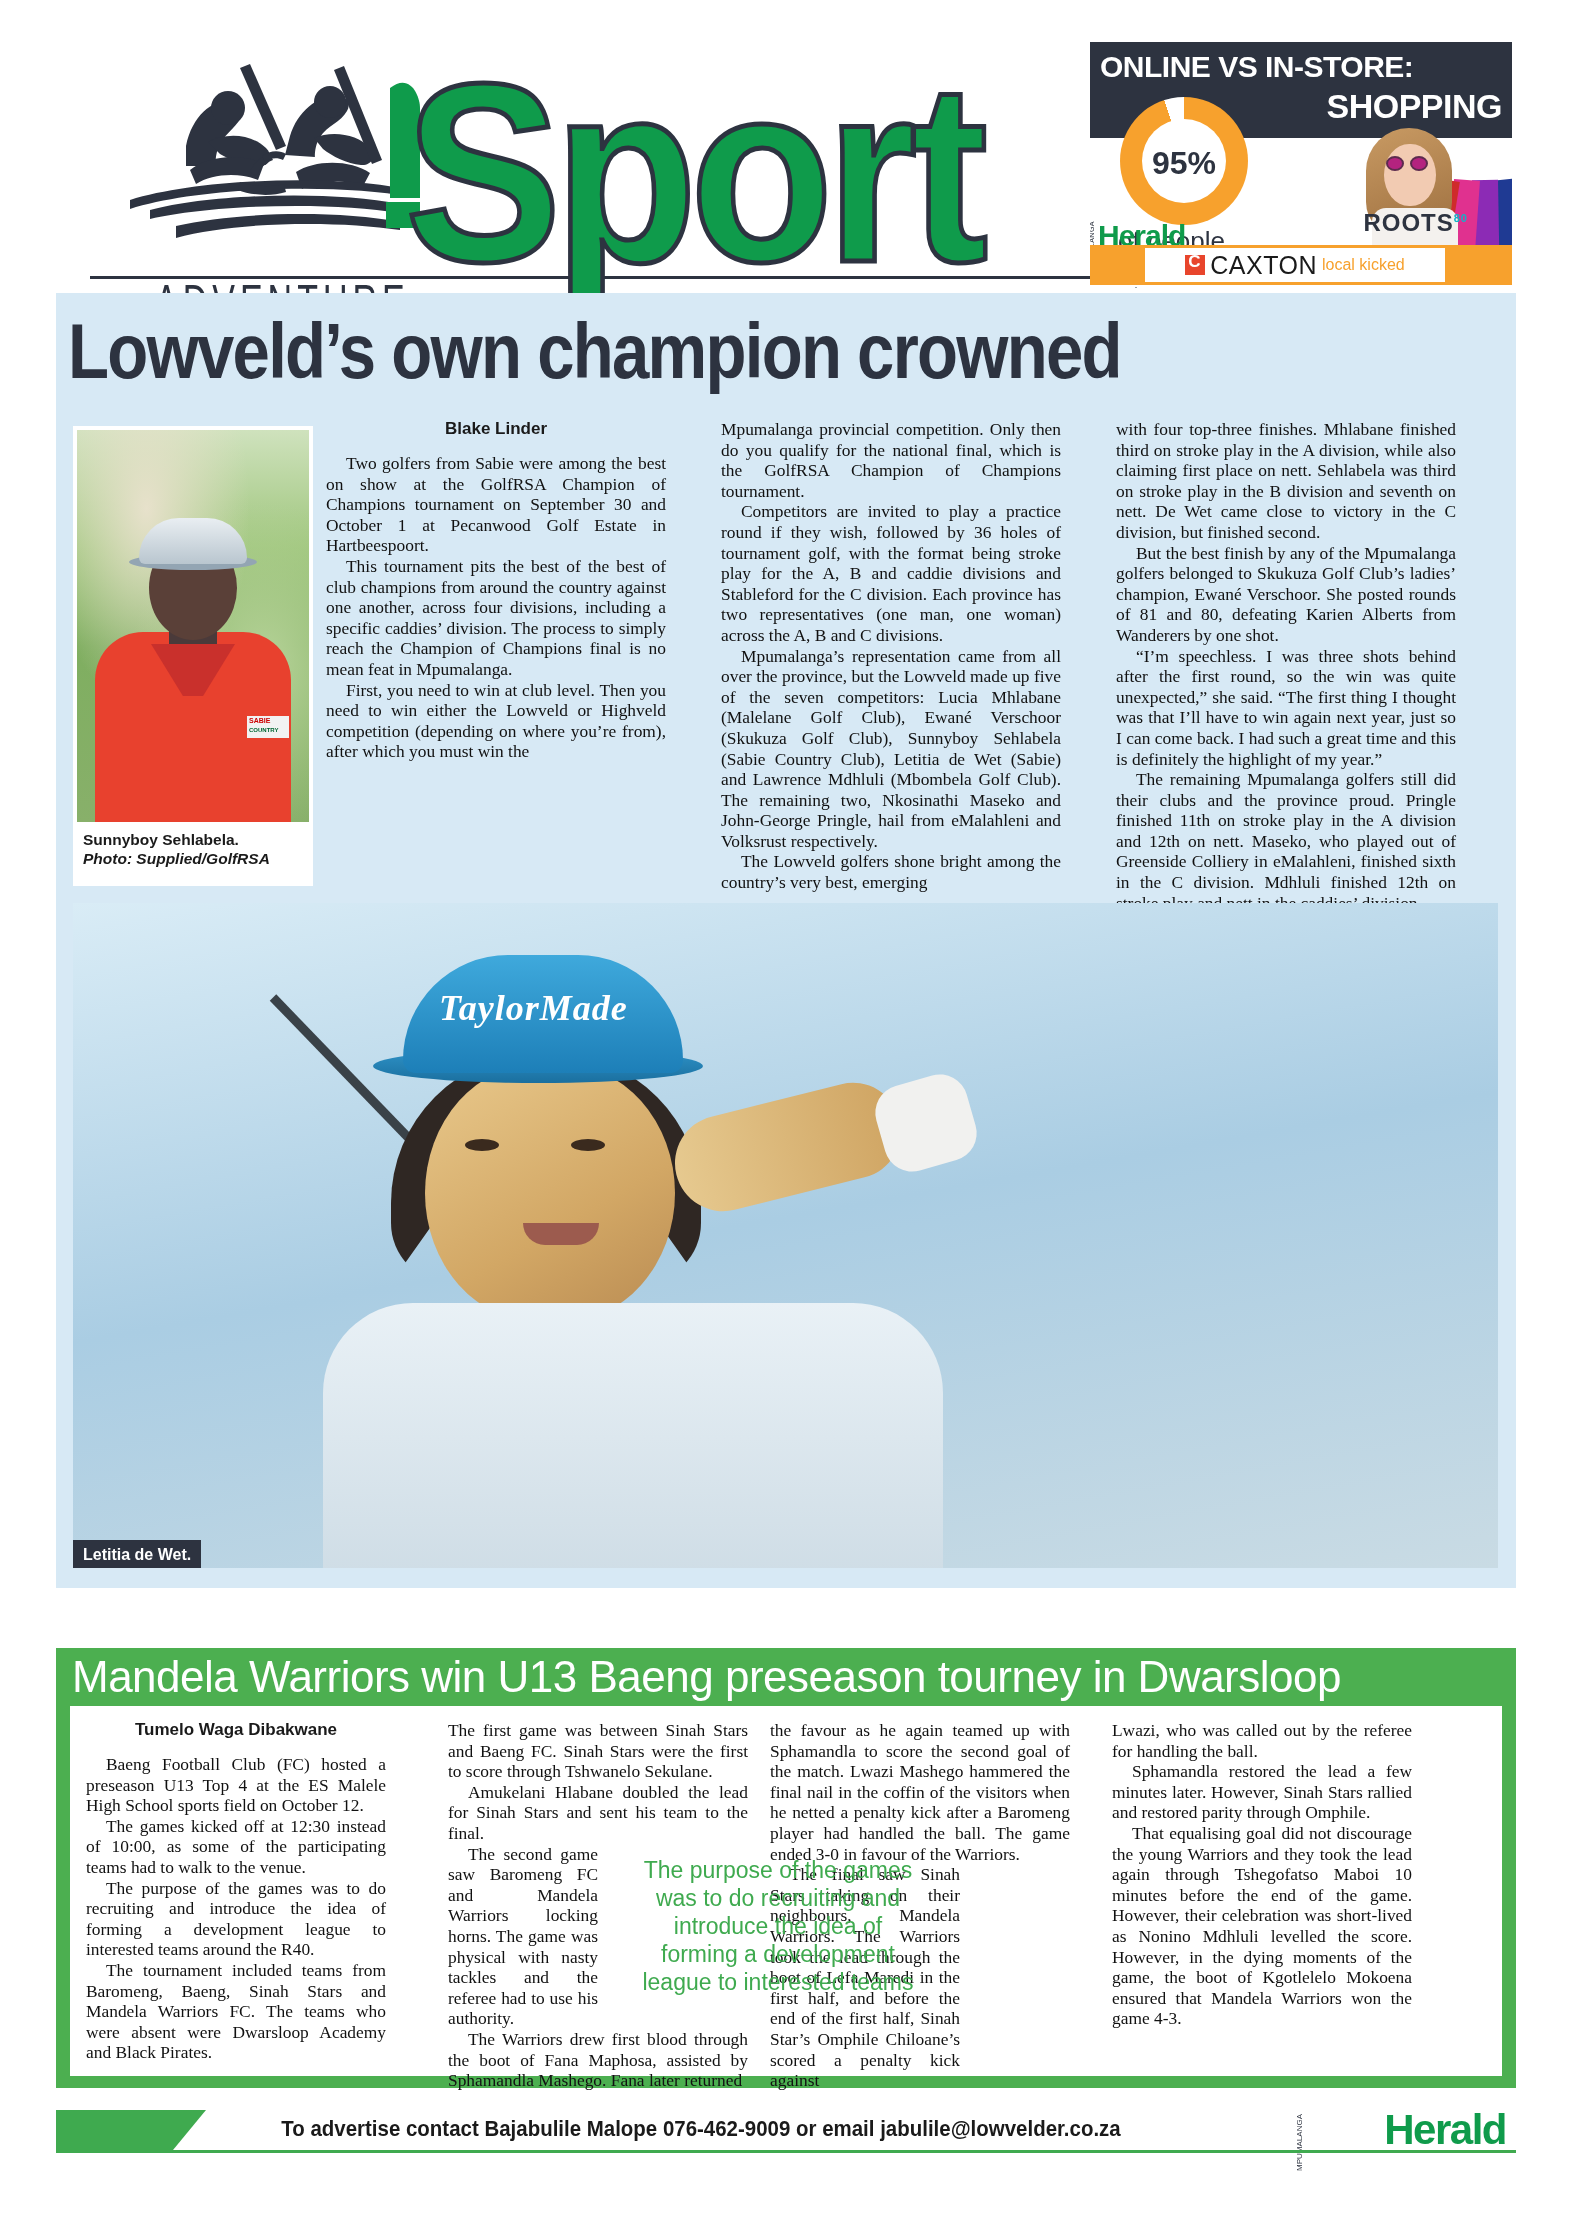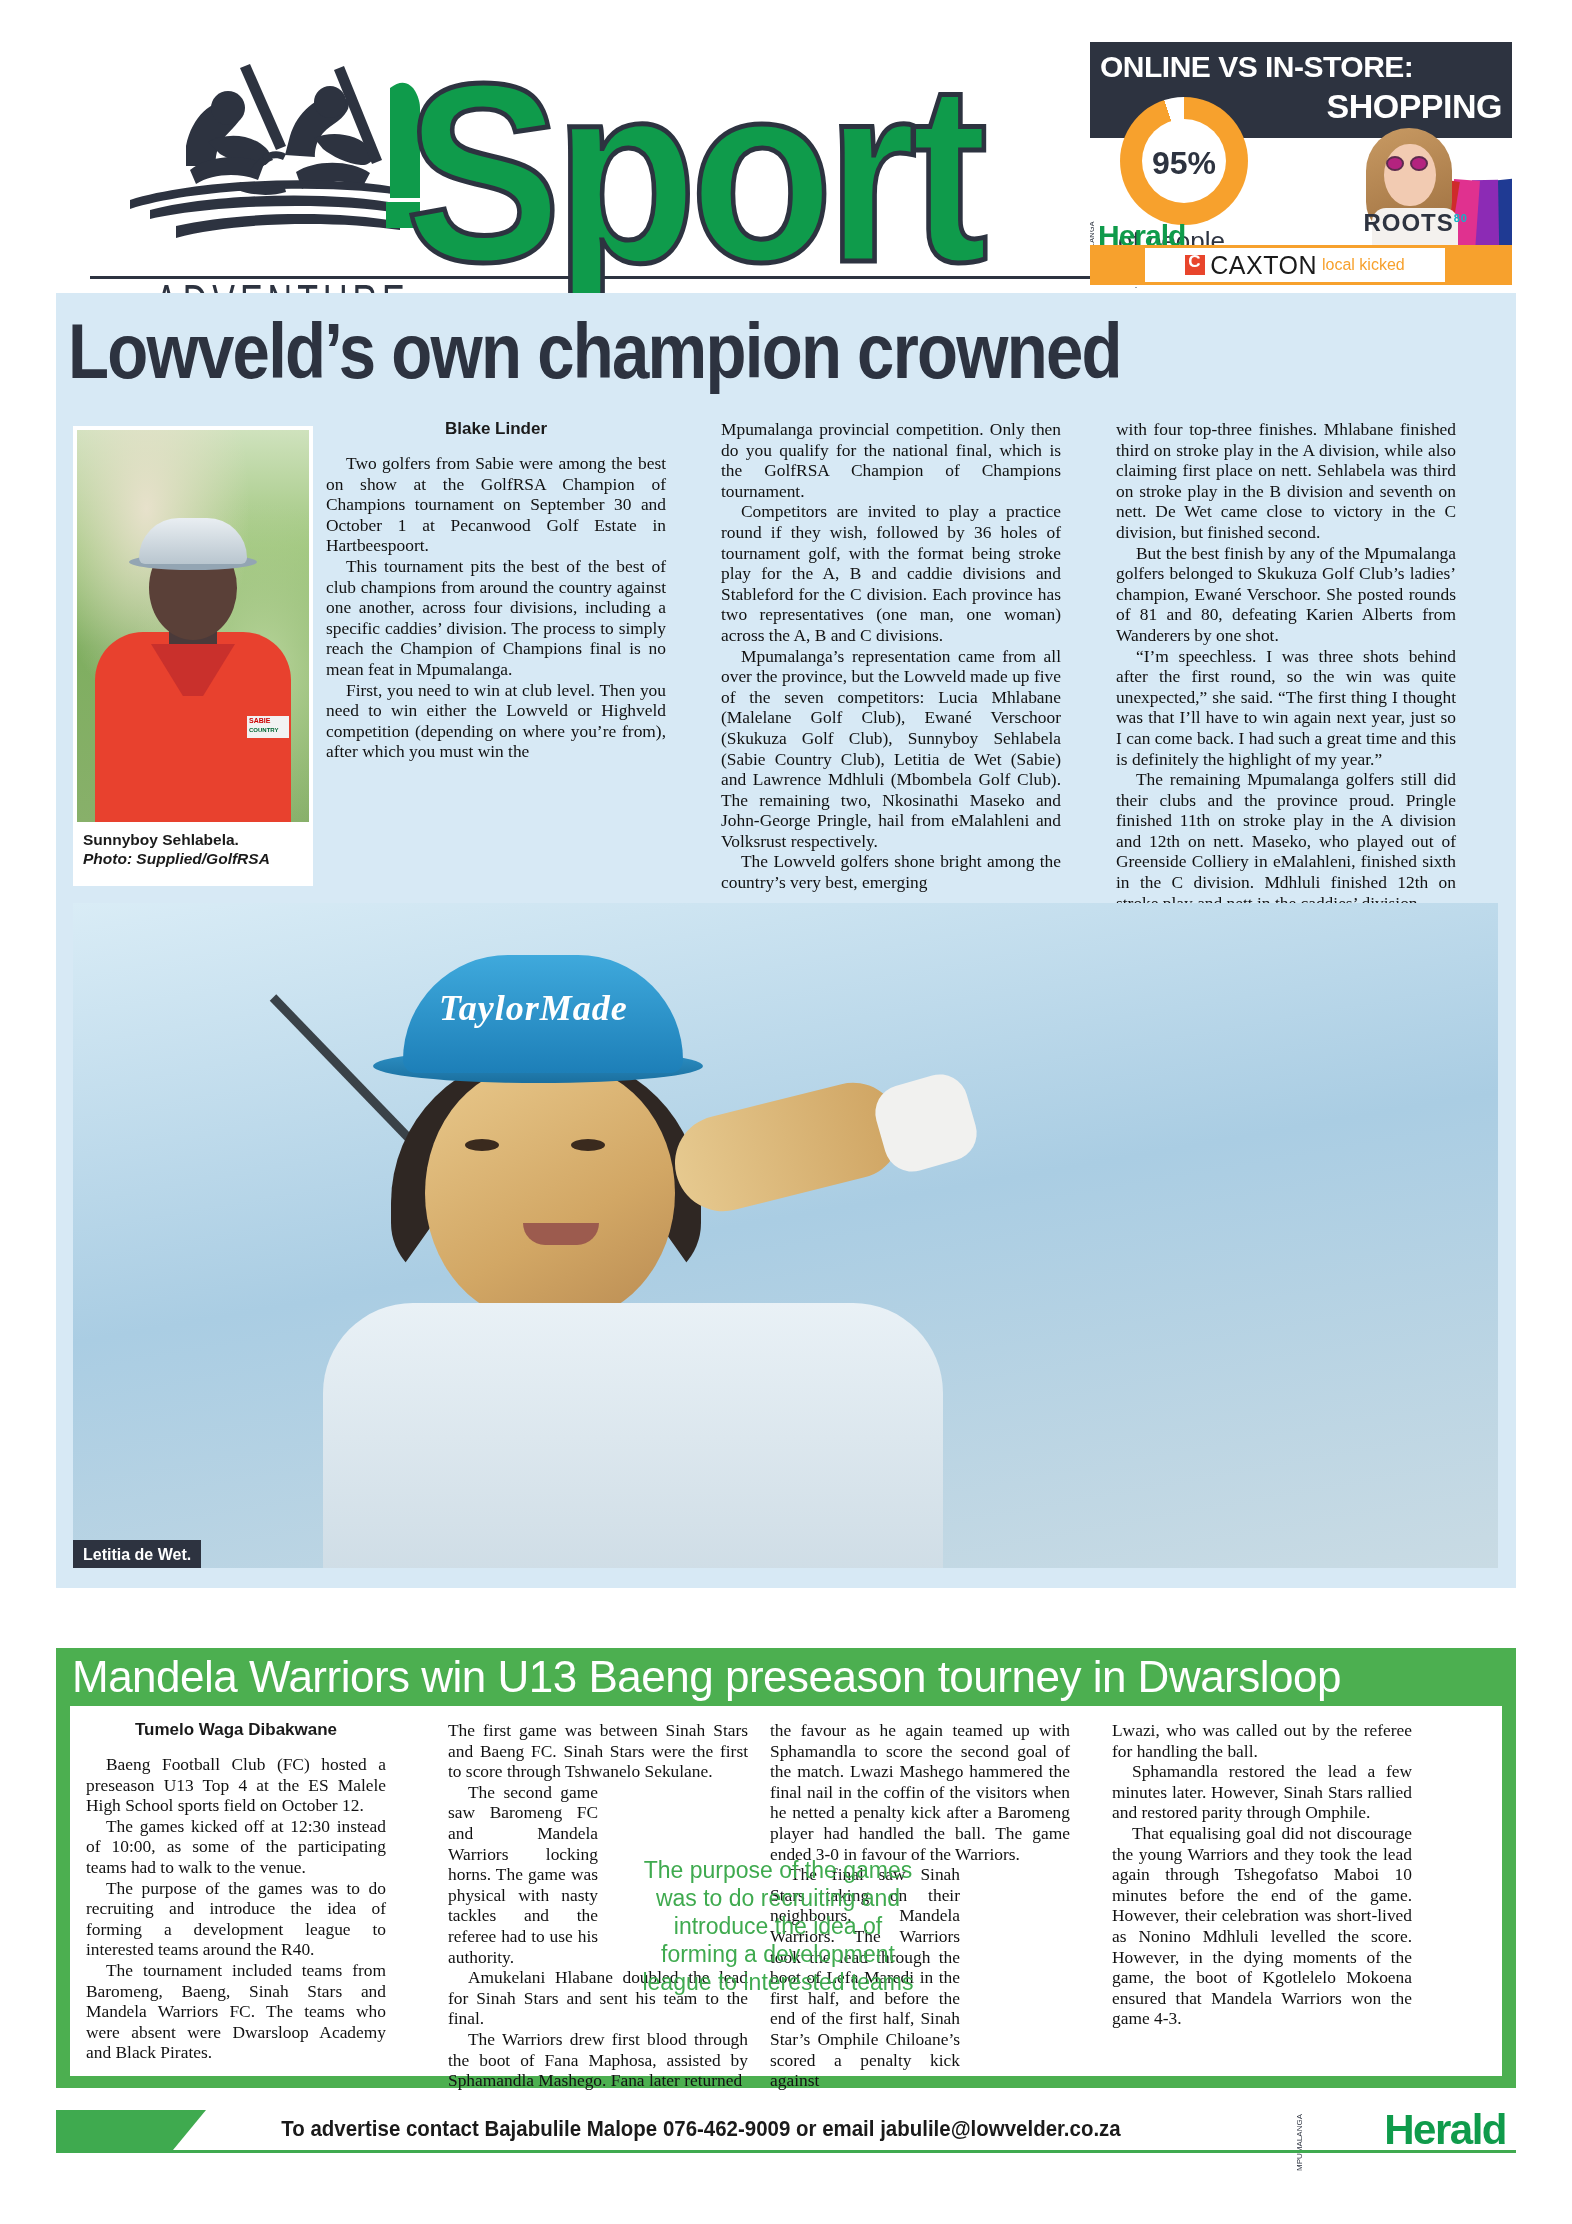--- a/index.html
+++ b/index.html
@@ -321,22 +321,22 @@
       <div class="cols2">
         <div class="c2col a">
           <div class="byline">Tumelo Waga Dibakwane</div>
           <p class="body-p">Baeng Football Club (FC) hosted a preseason U13 Top 4 at the ES Malele High School sports field on October 12.</p>
           <p class="body-p">The games kicked off at 12:30 instead of 10:00, as some of the participating teams had to walk to the venue.</p>
           <p class="body-p">The purpose of the games was to do recruiting and introduce the idea of forming a development league to interested teams around the R40.</p>
           <p class="body-p">The tournament included teams from Baromeng, Baeng, Sinah Stars and Mandela Warriors FC. The teams who were absent were Dwarsloop Academy and Black Pirates.</p>
         </div>
         <div class="c2col b">
           <p class="body-p noind">The first game was between Sinah Stars and Baeng FC. Sinah Stars were the first to score through Tshwanelo Sekulane.</p>
+          <p class="body-p">Amukelani Hlabane doubled the lead for Sinah Stars and sent his team to the final.</p>
           <p class="body-p" style="width:150px;">The second game saw Baromeng FC and Mandela Warriors locking horns. The game was physical with nasty tackles and the referee had to use his authority.</p>
-          <p class="body-p">Amukelani Hlabane doubled the lead for Sinah Stars and sent his team to the final.</p>
           <p class="body-p">The Warriors drew first blood through the boot of Fana Maphosa, assisted by Sphamandla Mashego. Fana later returned</p>
         </div>
         <div class="c2col c">
           <p class="body-p noind">the favour as he again teamed up with Sphamandla to score the second goal of the match. Lwazi Mashego hammered the final nail in the coffin of the visitors when he netted a penalty kick after a Baromeng player had handled the ball. The game ended 3-0 in favour of the Warriors.</p>
           <p class="body-p" style="width:190px;">The final saw Sinah Stars taking on their neighbours, Mandela Warriors. The Warriors took the lead through the boot of Lefa Maredi in the first half, and before the end of the first half, Sinah Star’s Omphile Chiloane’s scored a penalty kick against</p>
         </div>
         <div class="c2col d">
           <p class="body-p noind">Lwazi, who was called out by the referee for handling the ball.</p>
           <p class="body-p">Sphamandla restored the lead a few minutes later. However, Sinah Stars rallied and restored parity through Omphile.</p>
           <p class="body-p">That equalising goal did not discourage the young Warriors and they took the lead again through Tshegofatso Maboi 10 minutes before the end of the game. However, their celebration was short-lived as Nonino Mdhluli levelled the score. However, in the dying moments of the game, the boot of Kgotlelelo Mokoena ensured that Mandela Warriors won the game 4-3.</p>

